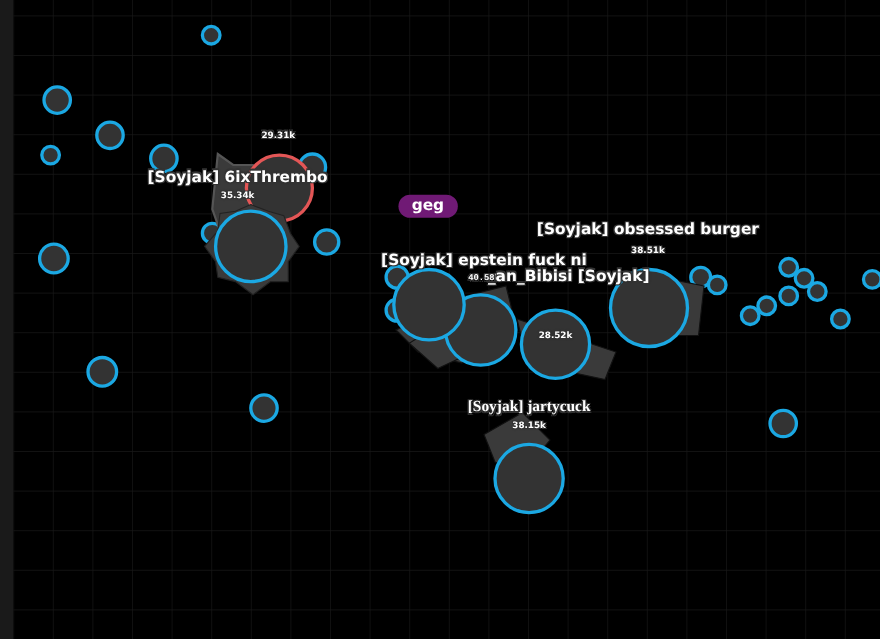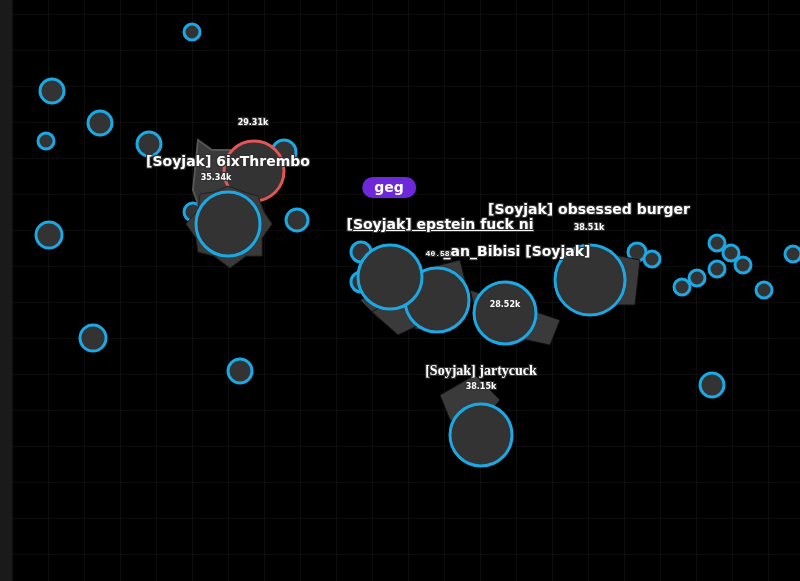--- a/index.html
+++ b/index.html
@@ -2,21 +2,21 @@
 <html><head>
 <meta charset="utf-8">
 <style>
   html, body { margin:0; padding:0; }
   body { width:800px; height:581px; overflow:hidden; background:#000; position:relative; font-family:"DejaVu Sans", sans-serif; }
   #arena { position:absolute; left:0; top:0; width:800px; height:581px; }
   .label { position:absolute; color:#fff; font-weight:bold; white-space:nowrap; transform:translateX(-50%);
     text-shadow: -1px -1px 0 #333, 1px -1px 0 #333, -1px 1px 0 #333, 1px 1px 0 #333, 0 0 2px #222; }
   .name { font-size:14px; }
   .score { font-size:8px;text-align:center; }
-  .chat-bubble { position:absolute; background:#6d28d9; color:#fff; font-weight:bold; font-size:14px;
+  .chat-bubble { position:absolute; background:#701a75; color:#fff; font-weight:bold; font-size:14px;
     border-radius:12px; padding:2px 12px 3px 12px; transform:translateX(-50%); }
 </style>
 </head>
 <body>
 
 <svg id="arena" width="800" height="581" viewBox="0 0 800 581">
   <defs>
     <pattern id="grid" x="12" y="14" width="36" height="36" patternUnits="userSpaceOnUse">
       <path d="M 36 0 L 0 0 0 36" fill="none" stroke="#171717" stroke-width="1.2"></path>
     </pattern>
@@ -72,25 +72,25 @@
     <circle cx="390" cy="277" r="32" fill="#333" stroke="#1ba8e3" stroke-width="3"></circle>
     <circle cx="505" cy="313" r="31" fill="#333" stroke="#1ba8e3" stroke-width="3"></circle>
     <circle cx="590" cy="280" r="35" fill="#333" stroke="#1ba8e3" stroke-width="3"></circle>
     <circle cx="481" cy="435" r="31" fill="#333" stroke="#1ba8e3" stroke-width="3"></circle>
   </g>
 </svg>
 
 <div class="chat-bubble" style="left:389px; top:177px;">geg</div>
 
 <div class="label score" style="left:253px; top:118px;">29.31k</div>
-<div class="label name" style="left:228px; top:153px;">[Soyjak] 6ixThrembo</div>
+<div class="label name" style="left:216px; top:153px;">[Soyjak] 6ixThrembo</div>
 <div class="label score" style="left:216px; top:173px;">35.34k</div>
 
 <div class="label name" style="left:589px; top:201px;">[Soyjak] obsessed burger</div>
 <div class="label score" style="left:589px; top:223px;">38.51k</div>
 
-<div class="label name" style="left:440px; top:216px;text-decoration:underline;">[Soyjak] epstein fuck ni</div>
+<div class="label name" style="left:440px; top:229px;">[Soyjak] epstein fuck ni</div>
 <div class="label score" style="left:440px; top:249px;font-family:Liberation Mono, monospace;">40.58k</div>
 <div class="label name" style="left:509px; top:243px;padding-left:16px;">_an_Bibisi [Soyjak]</div>
 <div class="label score" style="left:505px; top:263px;margin-top:37px;">28.52k</div>
 
 <div class="label name" style="left:481px; top:363px;font-family:Liberation Serif, serif;">[Soyjak] jartycuck</div>
 <div class="label score" style="left:481px; top:382px;">38.15k</div>
 
 </body></html>

